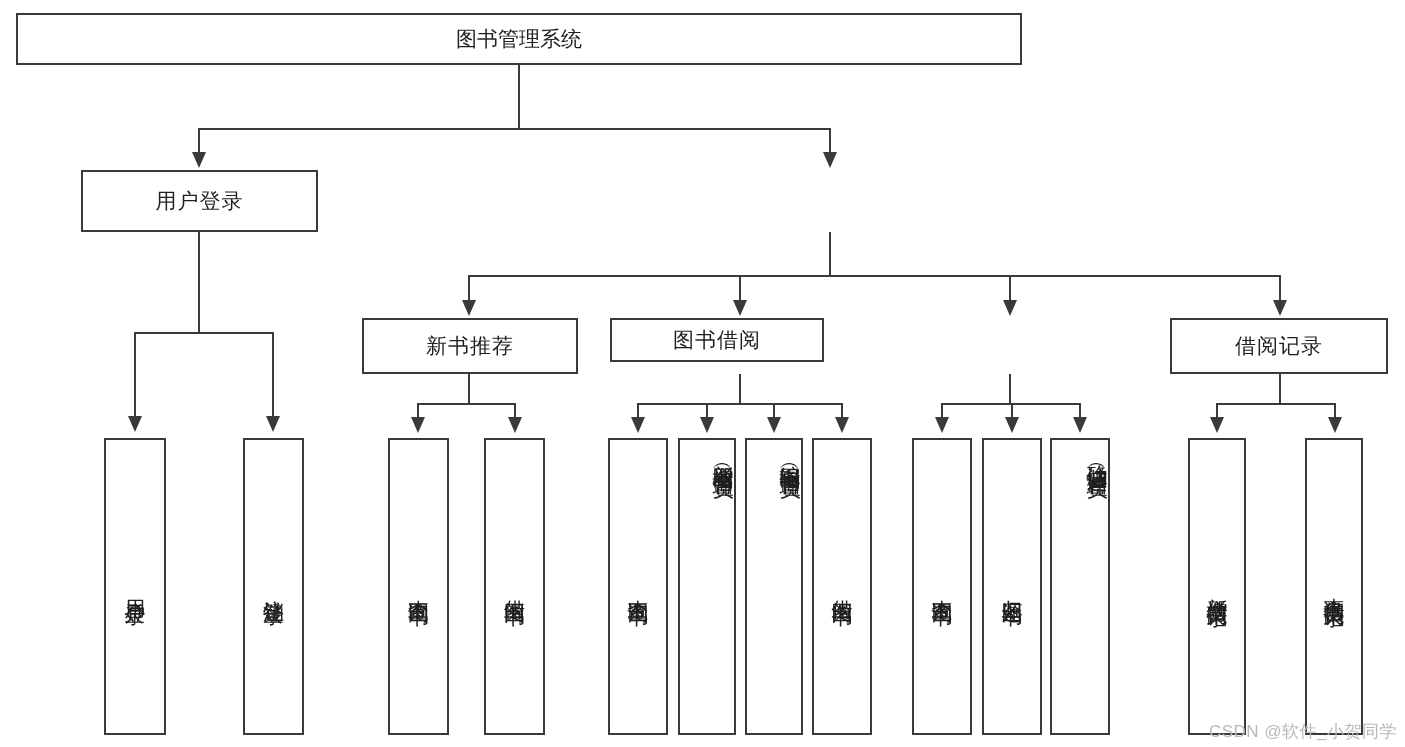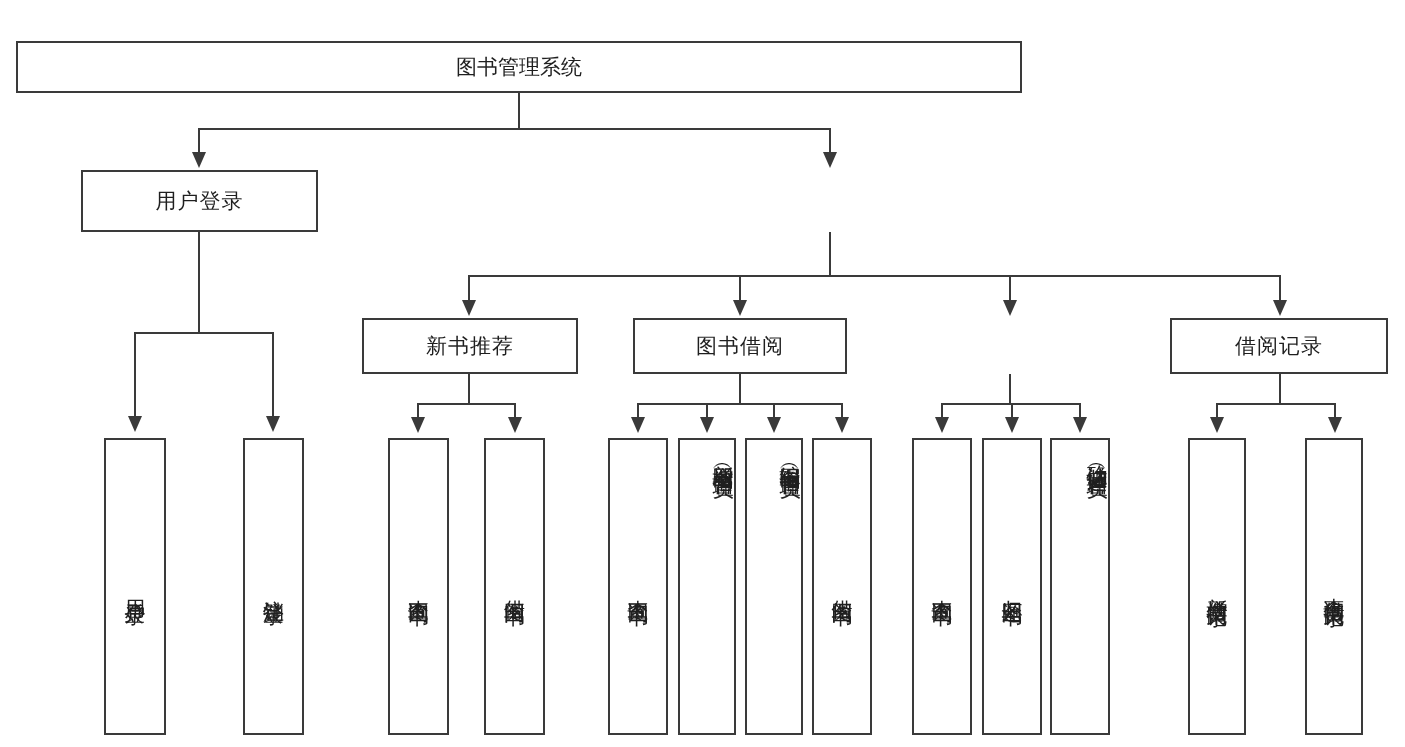--- a/index.html
+++ b/index.html
@@ -27,21 +27,20 @@
     justify-content: center;
     color: #1f1f1f;
   }
   .node.h {
     font-size: 21px;
     letter-spacing: 1px;
     line-height: 1.2;
   }
   .node.root {
     font-size: 21px;
-    margin-top: 28px;
   }
   
   .node.v {
     writing-mode: vertical-rl;
     text-orientation: upright;
     align-items: flex-start;
     justify-content: flex-start;
     padding-top: 8px;
     font-size: 21px;
     line-height: 1.05;
@@ -149,35 +148,36 @@
   <div class="ln vline" style="left:1216px; top:403px; height:16px;"></div>
   <div class="arrow" style="left:1210px; top:417px;"></div>
   <div class="ln vline" style="left:1334px; top:403px; height:16px;"></div>
   <div class="arrow" style="left:1328px; top:417px;"></div>
 
   <div class="node root" style="left:16px; top:13px; width:1006px; height:52px;">图书管理系统</div>
 
   <div class="node h" style="left:81px; top:170px; width:237px; height:62px;">用户登录</div>
 
   <div class="node h" style="left:362px; top:318px; width:216px; height:56px;">新书推荐</div>
-  <div class="node h" style="left:633px; top:318px; width:214px; height:56px;">图书借阅</div>
+  <div class="node h" style="left:610px; top:318px; width:214px; height:44px;">图书借阅</div>
   <div class="node h" style="left:1170px; top:318px; width:218px; height:56px;">借阅记录</div>
 
   <div class="node v centered" style="left:104px; top:438px; width:62px; height:297px;">用户登录</div>
   <div class="node v centered" style="left:243px; top:438px; width:61px; height:297px;">注销登录</div>
 
   <div class="node v centered" style="left:388px; top:438px; width:61px; height:297px;">查询图书</div>
   <div class="node v centered" style="left:484px; top:438px; width:61px; height:297px;">借阅图书</div>
 
   <div class="node v centered" style="left:608px; top:438px; width:60px; height:297px;">查询图书</div>
   <div class="node v" style="left:678px; top:438px; width:58px; height:297px;">新增图书（管理员）</div>
   <div class="node v" style="left:745px; top:438px; width:58px; height:297px;">编辑图书（管理员）</div>
   <div class="node v centered" style="left:812px; top:438px; width:60px; height:297px;">借阅图书</div>
 
   <div class="node v centered" style="left:912px; top:438px; width:60px; height:297px;">查询图书</div>
   <div class="node v centered" style="left:982px; top:438px; width:60px; height:297px;">归还图书</div>
   <div class="node v" style="left:1050px; top:438px; width:60px; height:297px;">确认归还（管理员）</div>
 
   <div class="node v centered" style="left:1188px; top:438px; width:58px; height:297px;">新增借阅记录</div>
   <div class="node v centered" style="left:1305px; top:438px; width:58px; height:297px;">查询借阅记录</div>
 
+  <div id="watermark">CSDN @软件_小贺同学</div>
 
 </div>
 
 </body></html>

